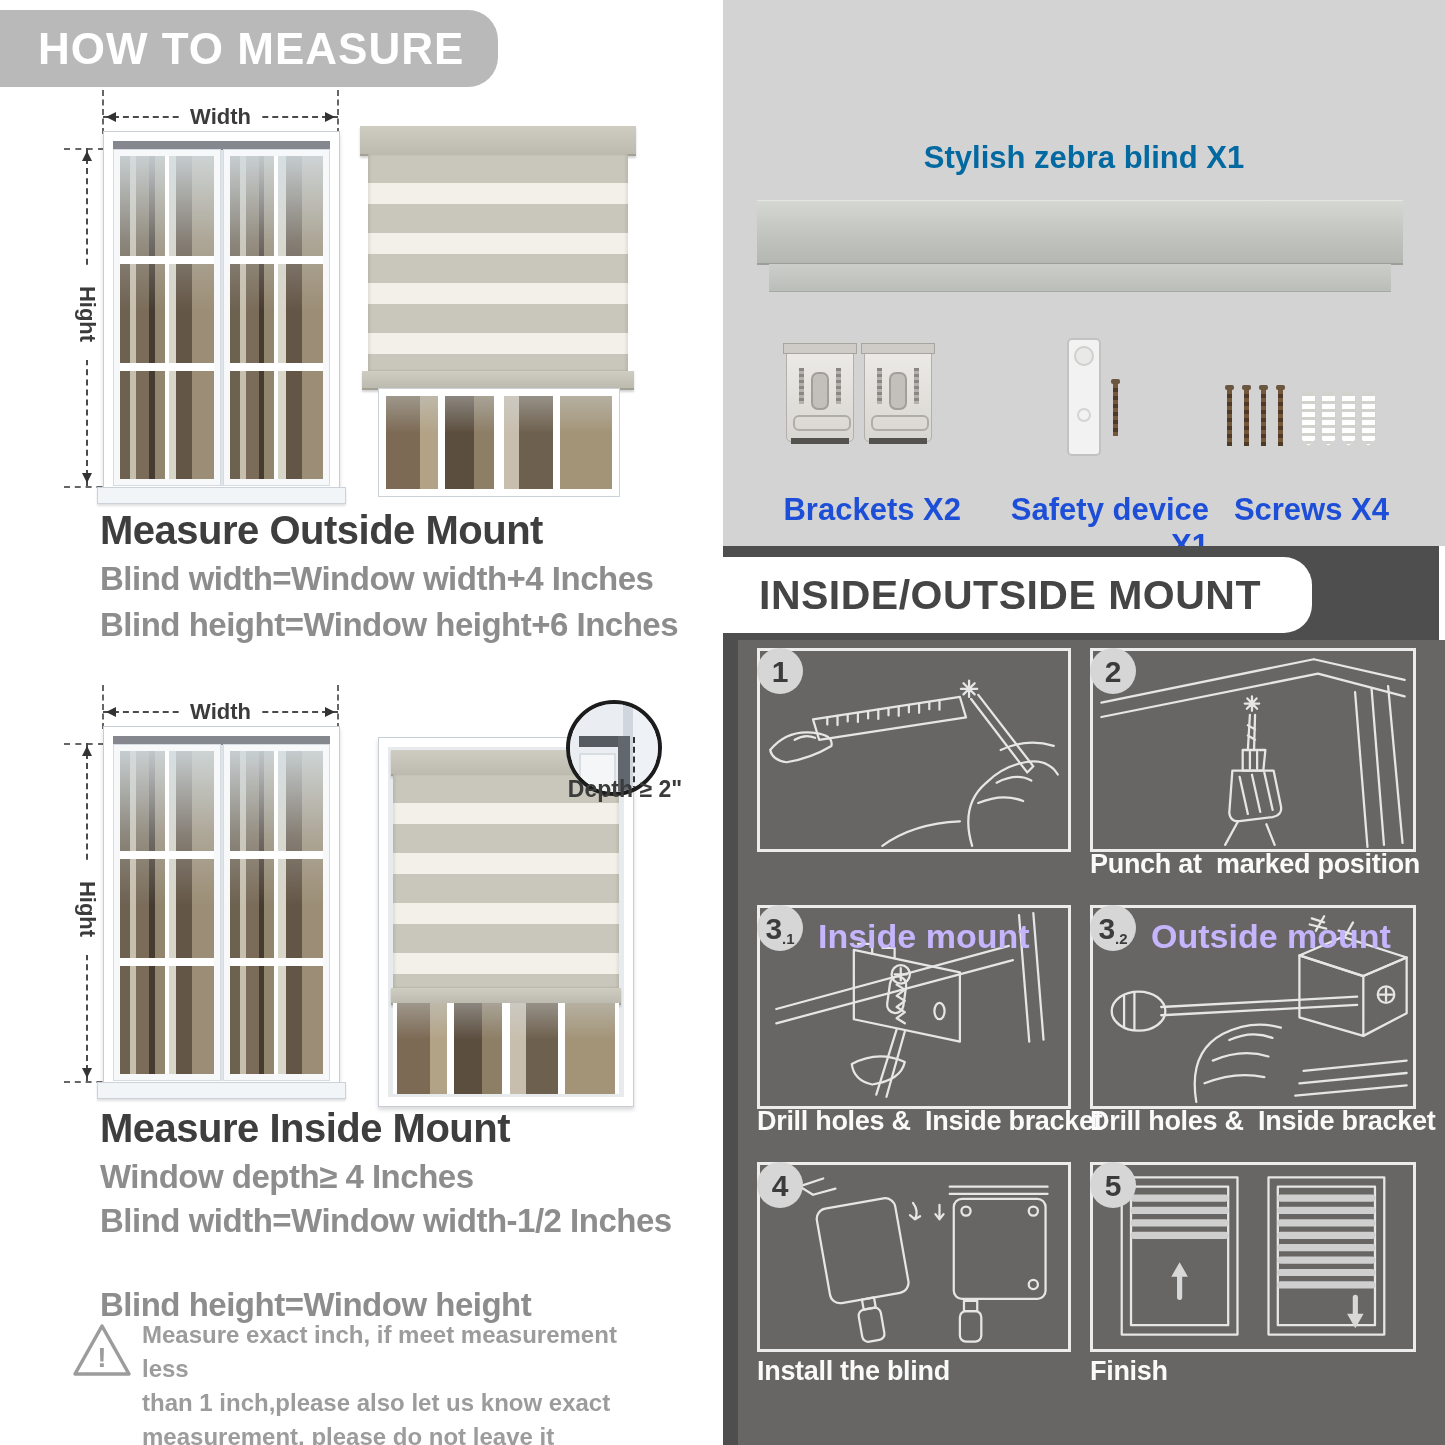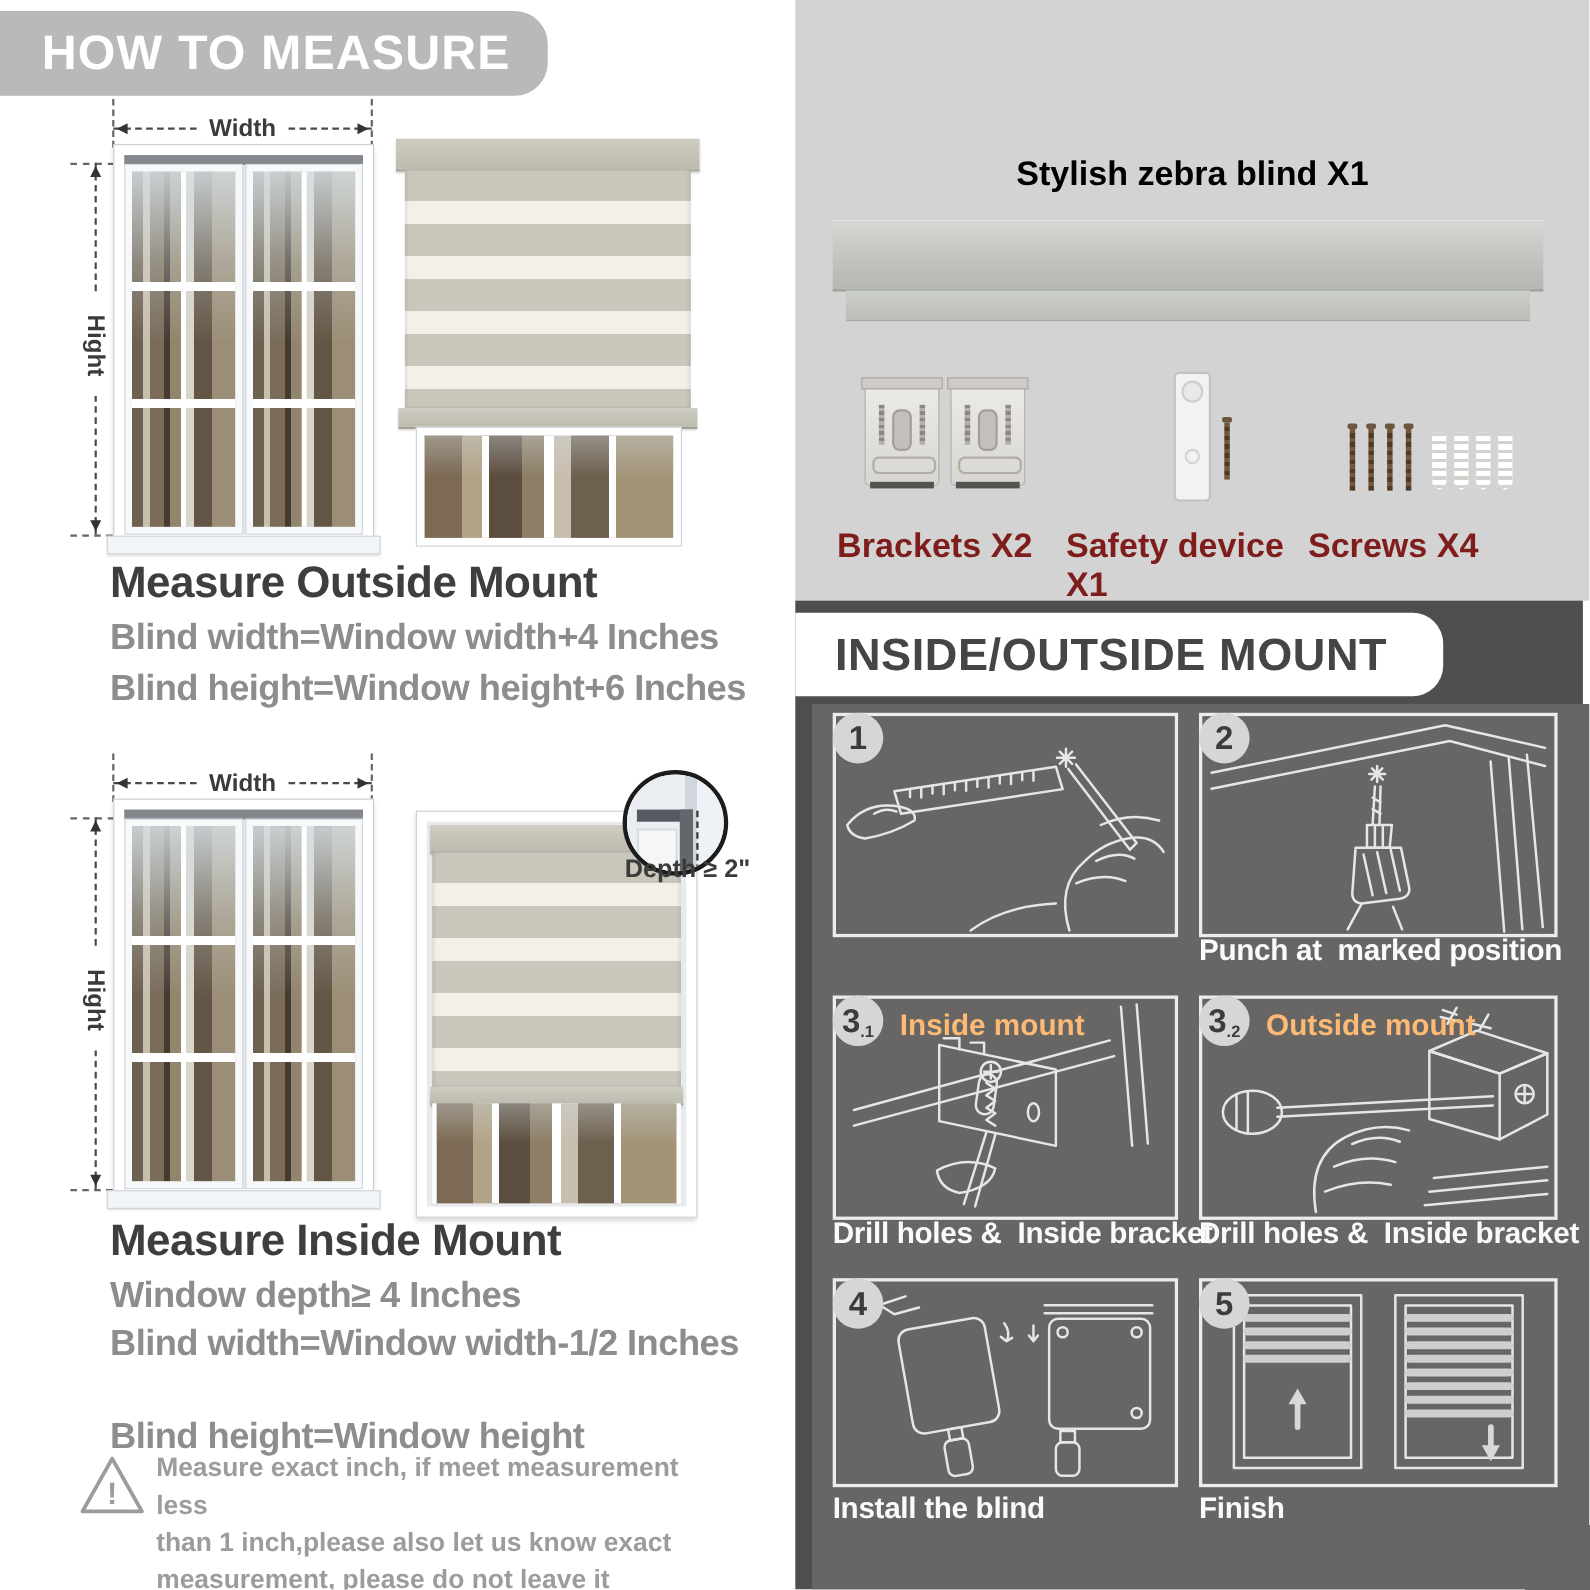--- a/index.html
+++ b/index.html
@@ -74,27 +74,27 @@
 
   
   .note-text{font-weight:bold;font-size:24px;line-height:34px;color:#9c9c9c;white-space:pre-wrap;}
 
   
   .right-top{left:723px;top:0;width:722px;height:546px;background:#d3d3d3;}
   .right-banner{position:absolute;left:0;top:10px;width:343px;height:78px;background:#fff;
     border-radius:0 28px 28px 0;display:flex;align-items:center;}
   .right-banner span{color:#d0d0d0;font-weight:bold;font-size:42px;letter-spacing:.5px;padding-left:40px;}
   .blind-title{position:absolute;left:0;top:140px;width:100%;text-align:center;
-    font-weight:bold;font-size:31px;color:#000000;}
+    font-weight:bold;font-size:31px;color:#0369a1;}
   .headrail{position:absolute;left:34px;top:200px;width:646px;height:62px;
     background:linear-gradient(180deg,#d4d7d2,#bfc2bd 60%,#b4b7b2);
     border-top:1px solid #e4e6e2;border-bottom:2px solid #9aa098;}
   .underrail{position:absolute;left:46px;top:264px;width:622px;height:27px;
     background:linear-gradient(180deg,#cbcec9,#babdb8);border-bottom:1px solid #a5a8a3;}
-  .item-label{position:absolute;top:478px;text-align:left;font-weight:bold;font-size:31px;color:#7f1d1d;}
+  .item-label{position:absolute;top:492px;text-align:right;font-weight:bold;font-size:31px;color:#1d4ed8;}
 
   
   .bracket{position:absolute;top:347px;width:66px;height:93px;background:linear-gradient(180deg,#ecebe7,#d8d6d1);
     border:1px solid #b3b0ab;border-radius:5px;}
   .bracket .flange{position:absolute;left:-4px;right:-4px;top:-5px;height:9px;background:#cfccc7;border:1px solid #a8a5a0;}
   .bracket .key{position:absolute;left:50%;top:24px;transform:translateX(-50%);width:14px;height:34px;
     border:2px solid #a29f9a;border-radius:7px;background:#c3c0bb;}
   .bracket .scr{position:absolute;top:20px;width:5px;height:36px;background:repeating-linear-gradient(180deg,#8b8883 0 3px,#b5b2ad 3px 6px);}
   .bracket .base{position:absolute;left:4px;right:4px;bottom:-3px;height:6px;background:#55534f;}
   .bracket .lip{position:absolute;left:6px;bottom:10px;width:54px;height:12px;border:2px solid #b0ada8;border-radius:6px;}
@@ -115,21 +115,21 @@
   .dark-banner{position:absolute;left:0;top:11px;width:589px;height:76px;background:#fff;
     border-radius:0 28px 28px 0;display:flex;align-items:center;}
   .dark-banner span{color:#454545;font-weight:bold;font-size:41px;letter-spacing:.5px;padding-left:36px;}
   .dark-inner{position:absolute;left:15px;top:94px;width:707px;height:805px;background:#676665;}
   .tile{position:absolute;border:3px solid #ececec;}
   .tile svg{position:absolute;inset:0;width:100%;height:100%;}
   .badge{position:absolute;left:-3px;top:-3px;min-width:46px;height:46px;border-radius:24px;background:#d6d6d6;
     display:flex;align-items:flex-end;justify-content:center;padding:0 5px;box-sizing:border-box;}
   .badge .n{font-weight:bold;font-size:30px;color:#3c3c3c;line-height:44px;}
   .badge .s{font-weight:bold;font-size:15px;color:#3c3c3c;line-height:24px;}
-  .tile-title{position:absolute;left:58px;top:9px;font-weight:bold;font-size:27px;color:#fdba74;}
+  .tile-title{position:absolute;left:58px;top:9px;font-weight:bold;font-size:34px;color:#c4b5fd;}
   .caption{position:absolute;font-weight:bold;font-size:27px;color:#fafafa;white-space:pre-wrap;letter-spacing:-.3px;}
   .sketch{stroke:#e6e6e6;stroke-width:2.2;fill:none;stroke-linecap:round;stroke-linejoin:round;}
 </style>
 </head>
 <body>
 
 <div class="abs left-banner">
   <span>HOW TO MEASURE</span>
 </div>
 

